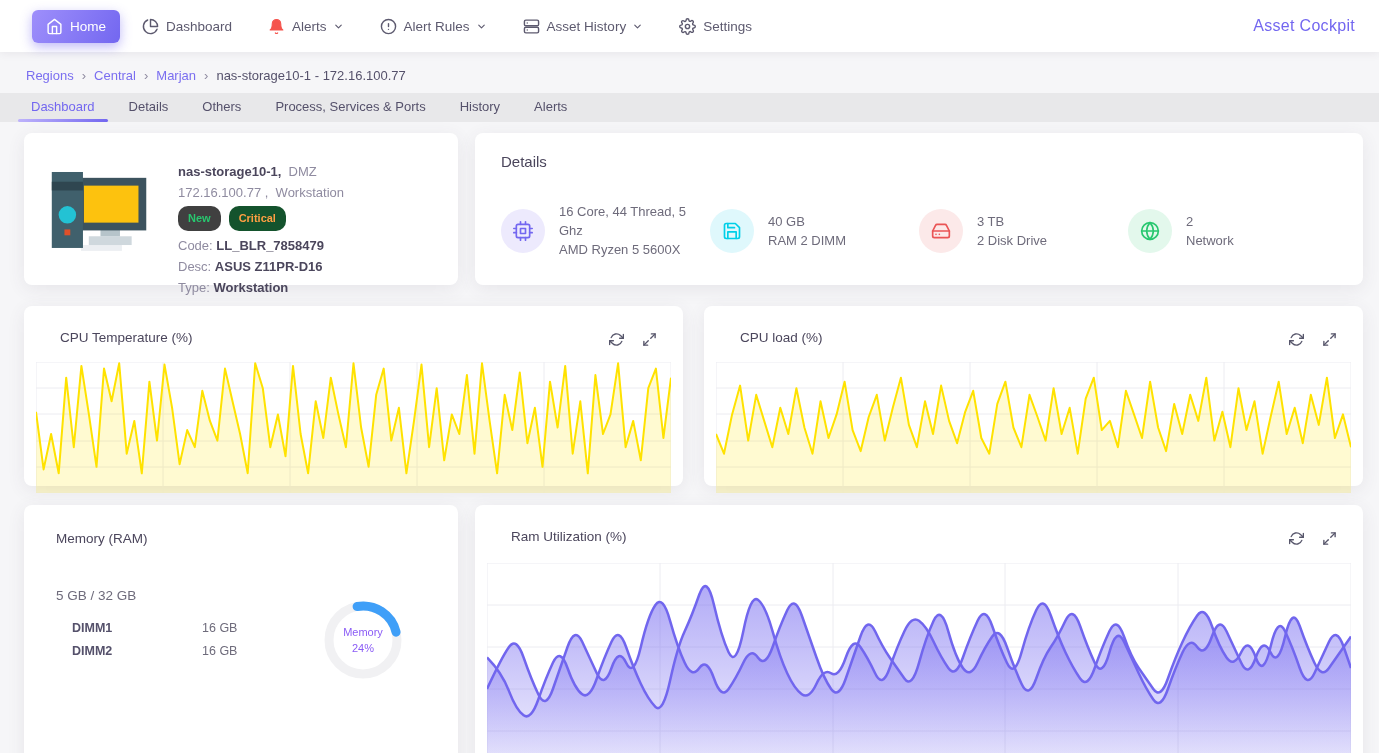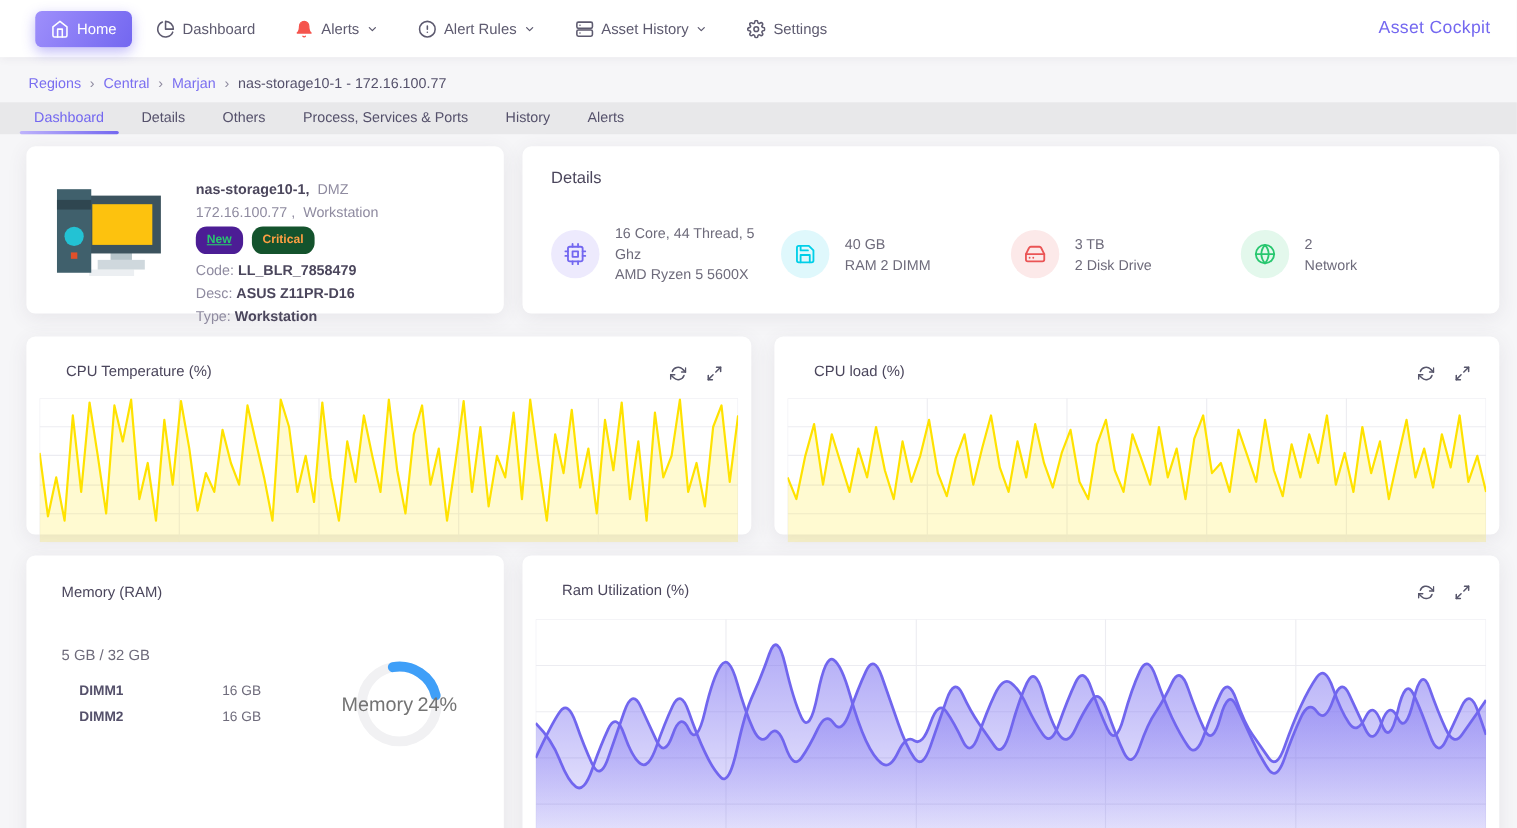--- a/index.html
+++ b/index.html
@@ -39,21 +39,21 @@
   .row2 { display:grid; grid-template-columns:1fr 1fr; gap:21px; margin-top:21px; }
   .row3 { display:grid; grid-template-columns:434px 1fr; gap:17px; margin-top:19px; }
 
   
   .asset-card { display:flex; padding:28px 16px; height:152px; }
   .asset-img { width:120px; display:flex; align-items:center; justify-content:center; }
   .asset-info { margin-left:18px; line-height:21px; color:#8f8ba0; }
   .asset-info .b { color:#4b465c; font-weight:700; }
   .badge-row { display:flex; gap:8px; margin:3px 0 4px; }
   .badge { font-size:11px; font-weight:700; padding:2px 10px; border-radius:10px; }
-  .badge.new { color:#28c76f; background:#4c1d95;text-decoration:underline; }
+  .badge.new { color:#28c76f; background:#404040; }
   .badge.critical { color:#ff9f43; background:#14532d; }
 
   
   .details-card { height:152px; padding:20px 26px; }
   .details-title { font-size:15px; color:#4b465c; }
   .details-items { display:flex; margin-top:32px; }
   .d-item { flex:1; display:flex; align-items:center; gap:14px; }
   .d-circle { width:44px; height:44px; border-radius:50%; display:flex; align-items:center; justify-content:center; flex:0 0 44px; }
   .d-circle svg { width:20px; height:20px; }
   .d-circle.cpu  { background:#edeafd; }
@@ -77,22 +77,22 @@
   
   .memory-card { height:286px; padding:26px 24px 0 32px; position:relative; }
   .mem-title { font-size:13.5px; color:#4b465c; }
   .mem-usage { margin-top:42px; color:#6e6b7b; font-size:13.5px; }
   .mem-table { margin-top:14px; width:210px;margin-left:16px; }
   .mem-row { display:grid; grid-template-columns:130px 1fr; line-height:23px; }
   .mem-row .lbl { color:#55516b; font-weight:700; font-size:12.5px; }
   .mem-row .val { color:#6e6b7b; font-size:12.5px; }
   .donut-wrap { position:absolute; right:52px; top:92px; width:86px; height:86px; }
   .donut-wrap svg { width:86px; height:86px; }
-  .donut-text { position:absolute; inset:0; display:flex; align-items:center; justify-content:center;
-                gap:4px; color:#737373; font-size:18px; }
+  .donut-text { position:absolute; inset:0; display:flex; flex-direction:column; align-items:center; justify-content:center;
+                gap:4px; color:#8b5cf6; font-size:11px; }
 </style>
 </head>
 <body>
 
 <header class="navbar">
   <div class="nav-items">
 
     <div class="nav-item active">
       <span class="nicon">
         <svg viewBox="0 0 24 24" fill="none" stroke="#fff" stroke-width="2" stroke-linecap="round" stroke-linejoin="round">

